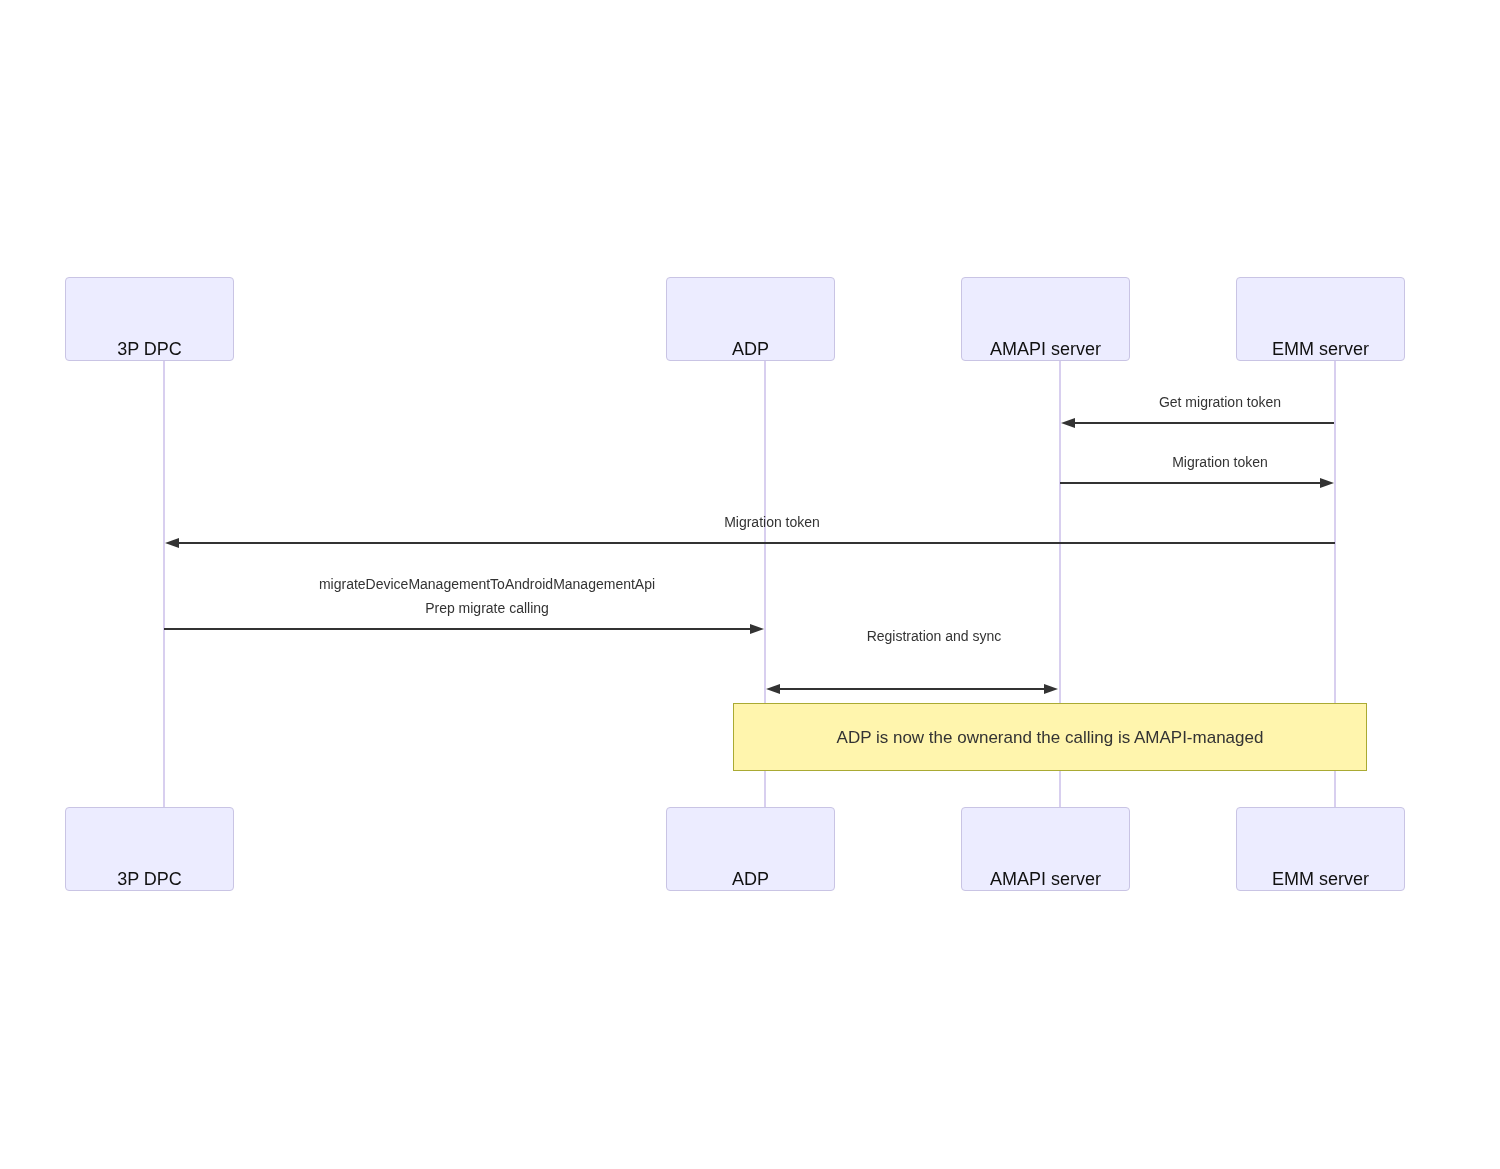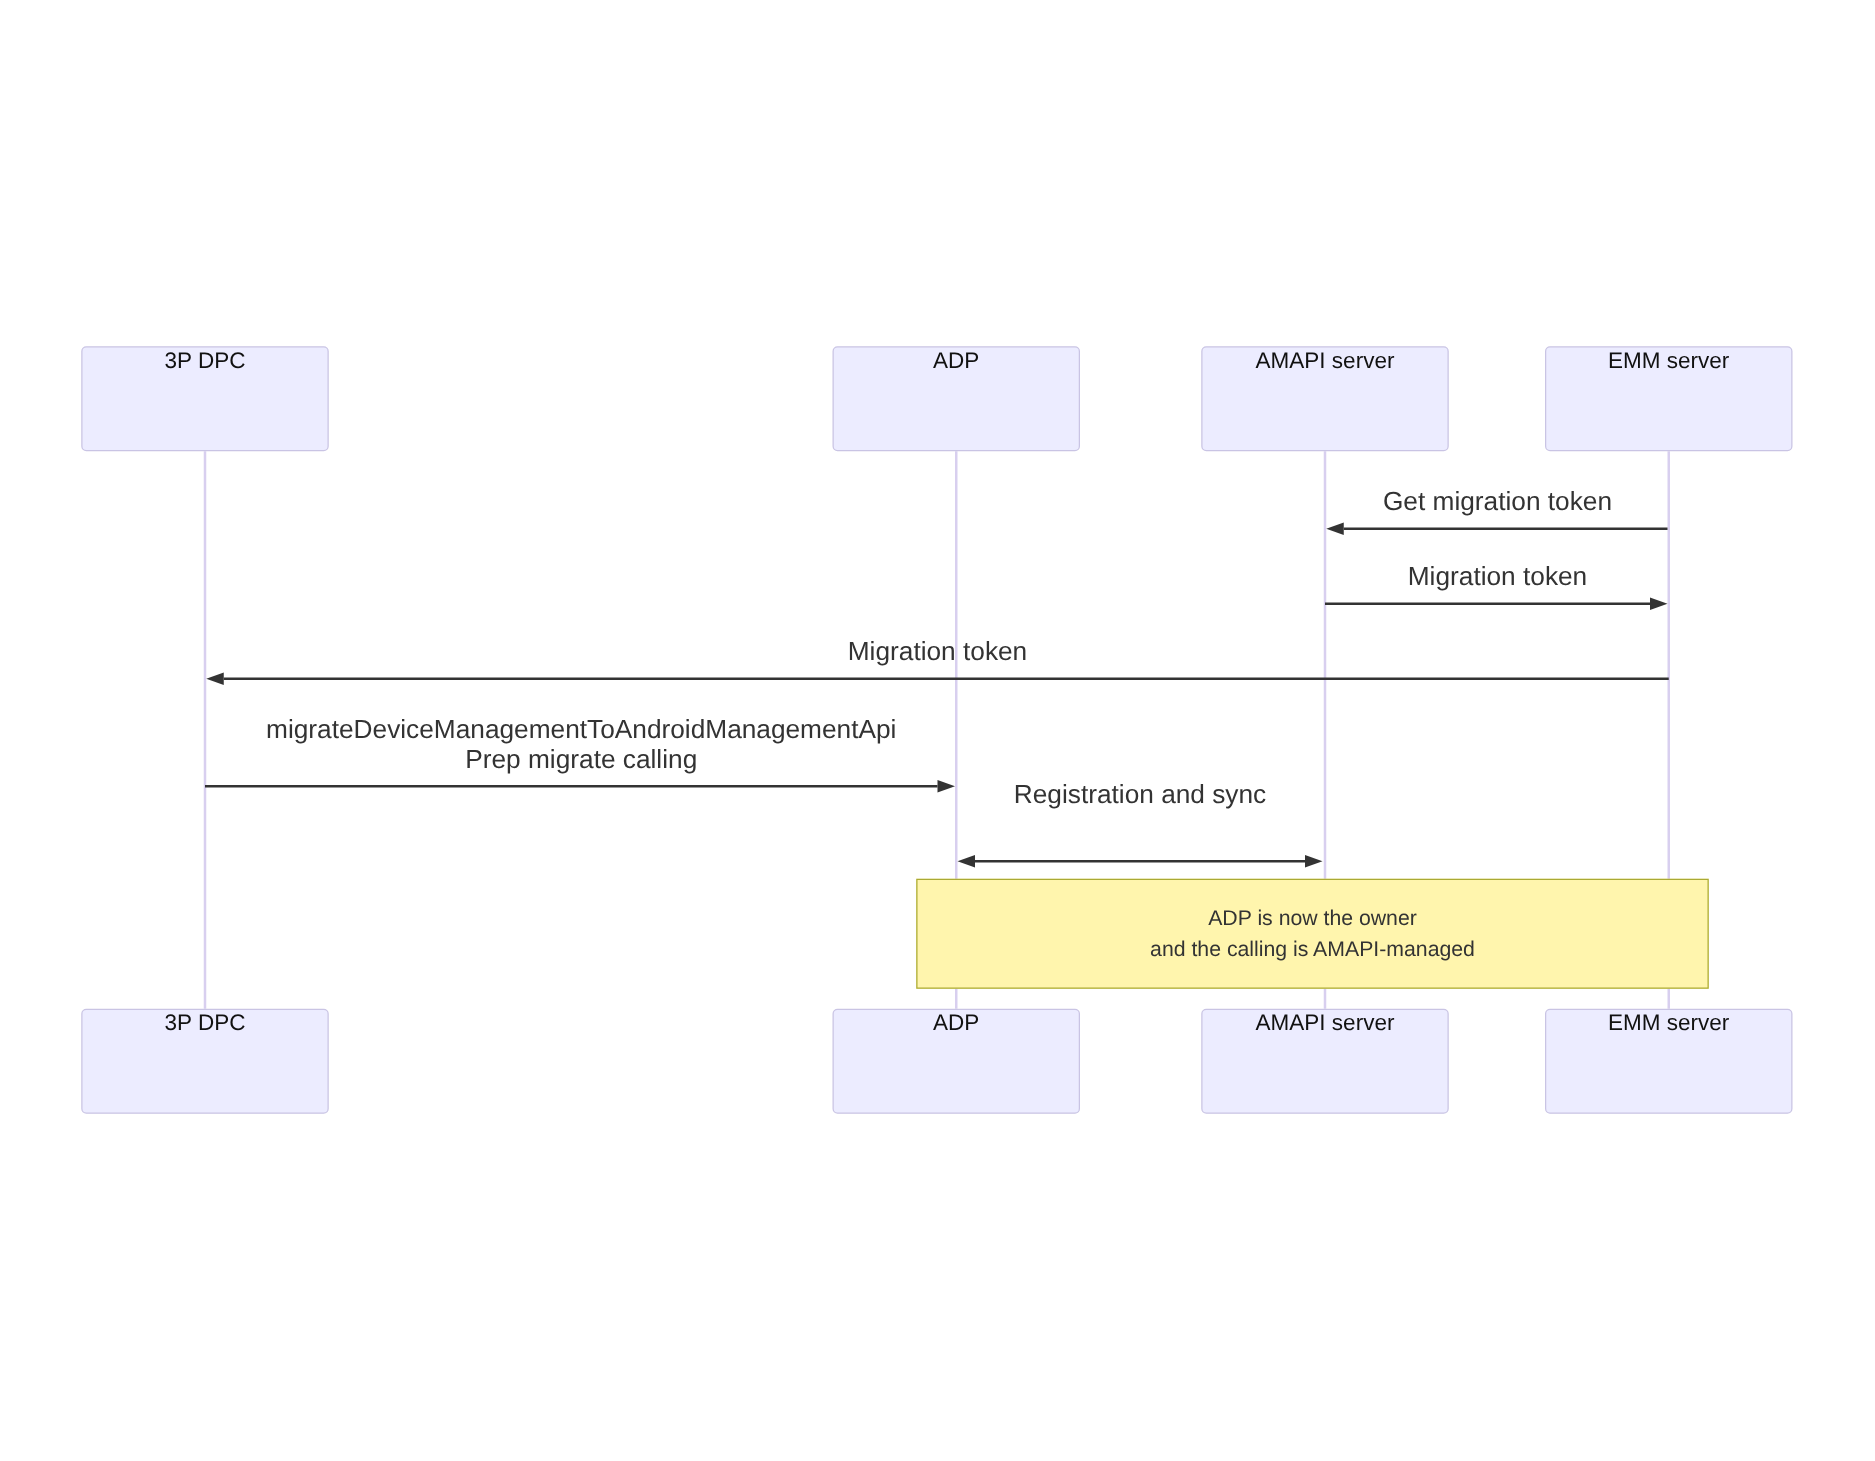--- a/index.html
+++ b/index.html
@@ -6,71 +6,72 @@
   body { font-family: "Liberation Sans", sans-serif; }
   .canvas {
     position: relative;
     width: 1500px;
     height: 1169px;
     background: #ffffff;
     overflow: hidden;
   }
   .actor-box {
     position: absolute;
-    width: 198px;
+    width: 169px;
     height: 84px;
     background: #ECECFF;
     border: 1px solid #C9C4E4;
     border-radius: 4px;
     box-sizing: border-box;
     display: flex;
-    align-items: flex-start;
+    align-items: flex-end;
     justify-content: center;
     font-size: 18px;
     color: #111111;
   }
   .lifeline {
     position: absolute;
     top: 361px;
     height: 446px;
     width: 2px;
     background: #D8CFEF;
   }
   .msg-label {
     position: absolute;
-    font-size: 21px;
+    font-size: 14px;
     line-height: 24px;
     color: #333333;
     text-align: center;
+    padding-left: 22px;
   }
   .arrow-line {
     position: absolute;
     height: 2px;
     background: #333333;
   }
   .arrow-head {
     position: absolute;
     width: 0;
     height: 0;
     border-top: 5px solid transparent;
     border-bottom: 5px solid transparent;
   }
   .arrow-head.right { border-left: 14px solid #333333; }
   .arrow-head.left  { border-right: 14px solid #333333; }
   .note {
     position: absolute;
     left: 733px;
     top: 703px;
     width: 634px;
-    height: 88px;
+    height: 68px;
     background: #FFF5AD;
     border: 1px solid #AAAA33;
     box-sizing: border-box;
     display: flex;
-    flex-direction: column;
+    flex-direction: row;
     align-items: center;
     justify-content: center;
     font-size: 17px;
     line-height: 25px;
     color: #333333;
     text-align: center;
   }
 </style>
 </head>
 <body>

